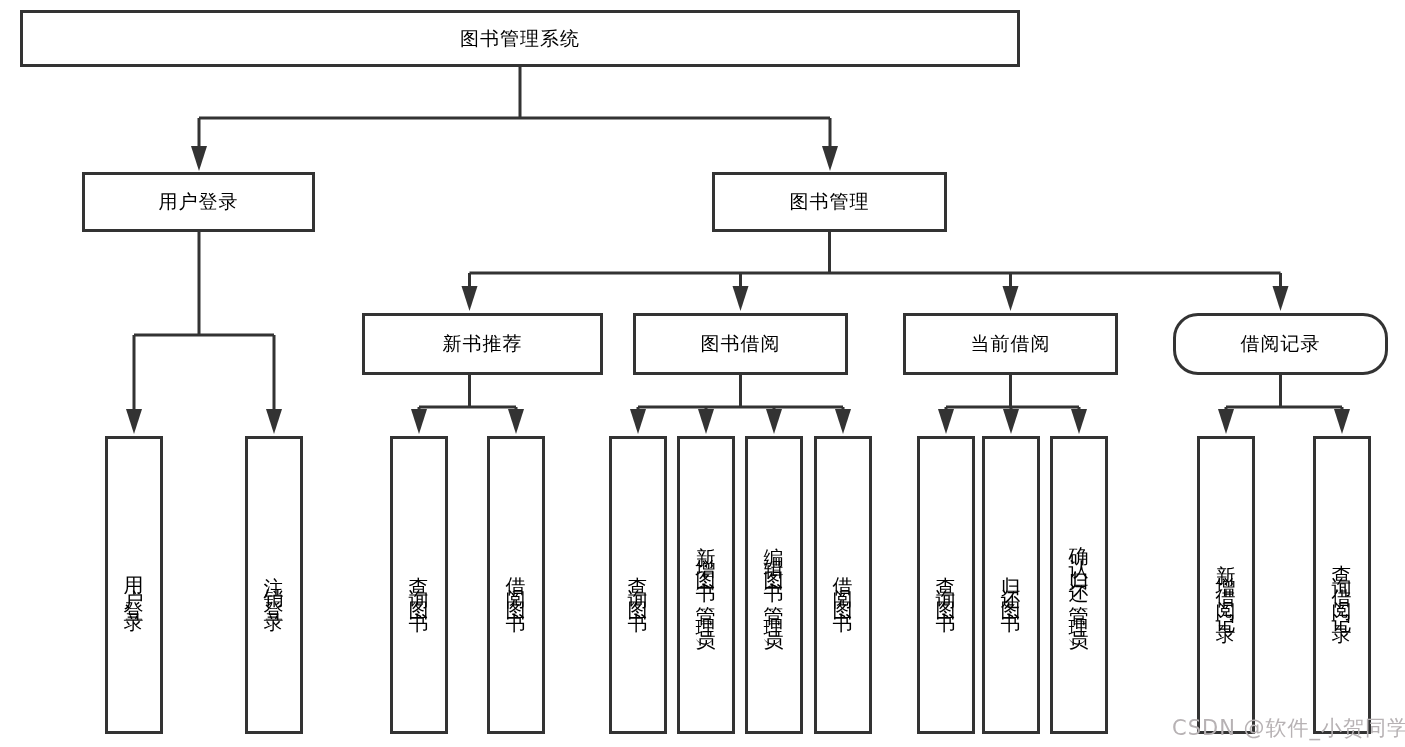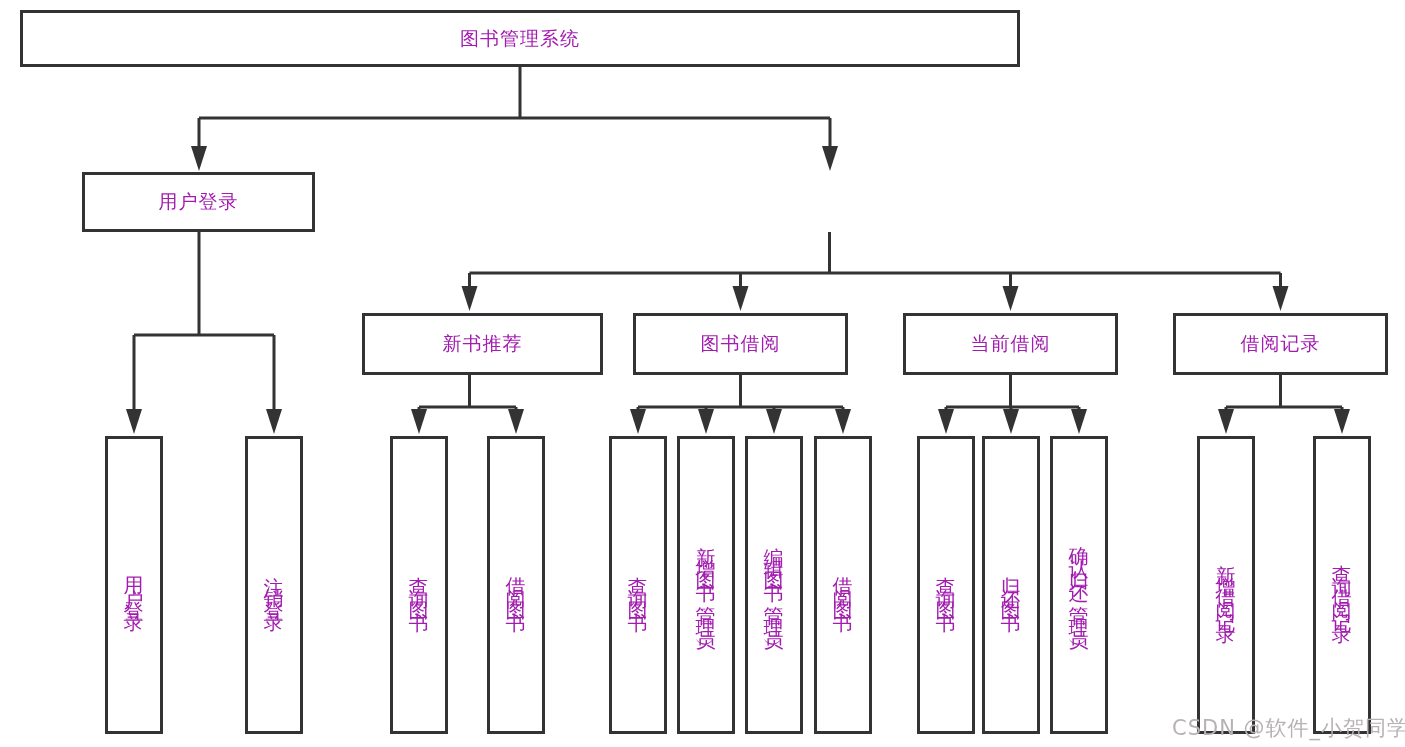--- a/index.html
+++ b/index.html
@@ -18,21 +18,21 @@
     z-index: 0;
   }
   .node {
     position: absolute;
     box-sizing: border-box;
     background: #ffffff;
     border: 3px solid #333333;
     display: flex;
     align-items: center;
     justify-content: center;
-    color: #a21caf;
+    color: #000000;
     z-index: 1;
   }
   .hnode { font-size: 19px; letter-spacing: 1px; white-space: nowrap; }
   .vnode { font-size: 20px; }
   .vnode .vtext {
     writing-mode: vertical-lr;
     text-orientation: mixed;
     letter-spacing: 12px;
     line-height: 1;
     white-space: nowrap;
@@ -93,31 +93,34 @@
     </g>
   </svg>
 
   <div class="node hnode" style="left:20px; top:10px; width:1000px; height:57px;">
     <span>图书管理系统</span>
   </div>
 
   <div class="node hnode" style="left:82px; top:172px; width:233px; height:60px;">
     <span>用户登录</span>
   </div>
+  <div class="node hnode" style="left:712px; top:172px; width:235px; height:60px;">
+    <span>图书管理</span>
+  </div>
 
   <div class="node hnode" style="left:362px; top:313px; width:241px; height:62px;">
     <span>新书推荐</span>
   </div>
   <div class="node hnode" style="left:633px; top:313px; width:215px; height:62px;">
     <span>图书借阅</span>
   </div>
   <div class="node hnode" style="left:903px; top:313px; width:215px; height:62px;">
     <span>当前借阅</span>
   </div>
-  <div class="node hnode" style="left:1173px; top:313px; width:215px; height:62px;">
+  <div class="node hnode" style="left:1173px; top:313px; width:215px; height:62px;border-radius:25px;">
     <span>借阅记录</span>
   </div>
 
   <div class="node vnode" style="left:105px; top:436px; width:58px; height:298px;">
     <span class="vtext">用户登录</span>
   </div>
   <div class="node vnode" style="left:245px; top:436px; width:58px; height:298px;">
     <span class="vtext">注销登录</span>
   </div>
 

